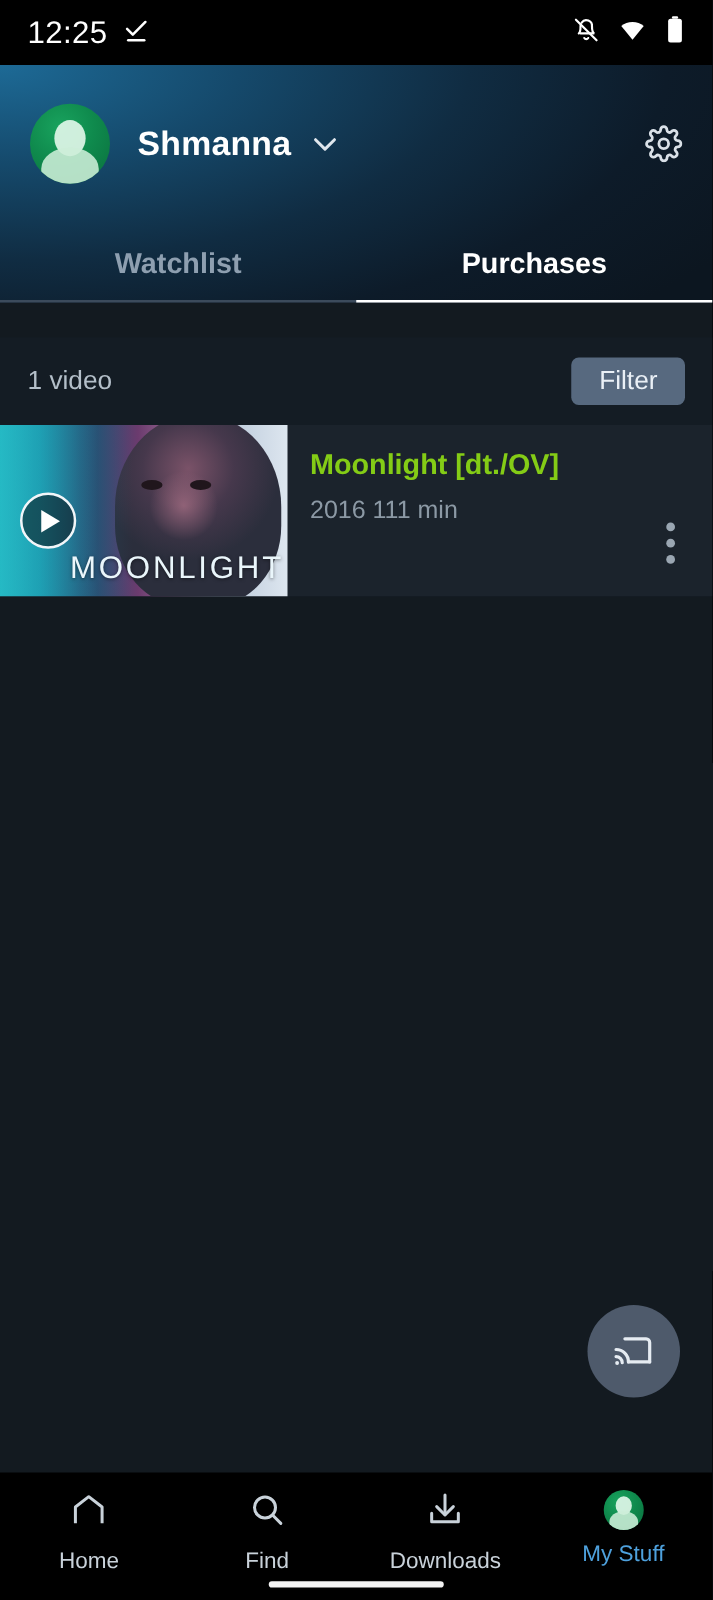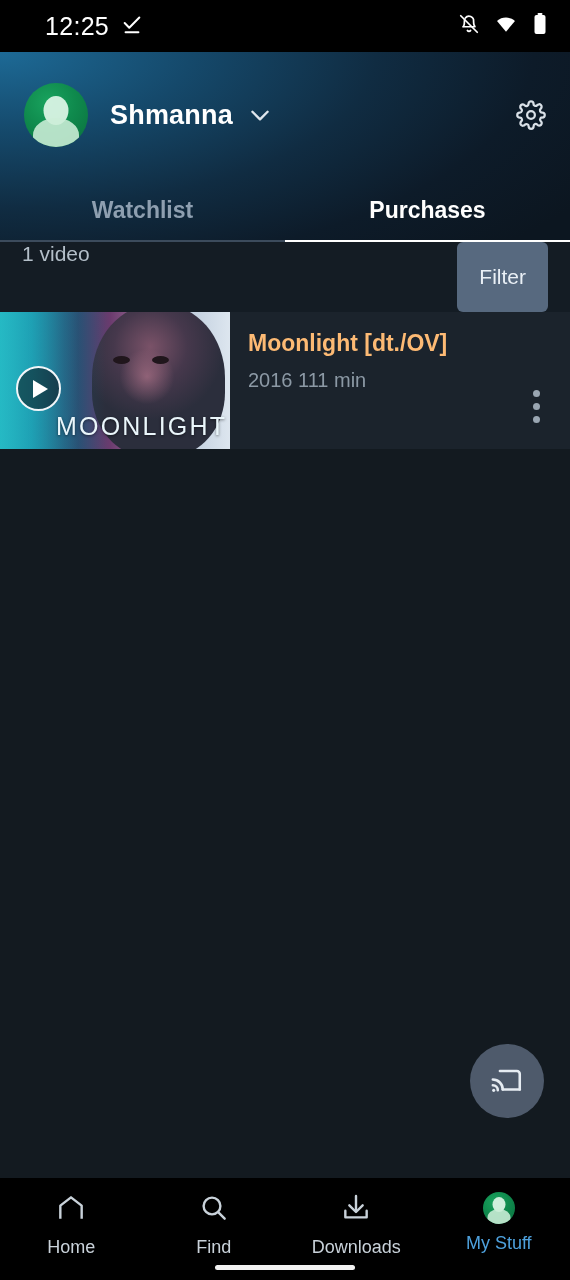--- a/index.html
+++ b/index.html
@@ -10,21 +10,21 @@
     overflow:hidden;
   }
   .phone { position:relative; width:570px; height:1280px; background:#131a20; }
 
   
   .statusbar {
     height:52px; background:#000; display:flex; align-items:center;
     justify-content:space-between; padding:0 22px;
   }
   .sb-left { display:flex; align-items:center; gap:12px; }
-  .sb-time { color:#fff; font-size:25px; font-weight:500; letter-spacing:.3px;margin-left:23px; }
+  .sb-time { color:#fff; font-size:25px; font-weight:500; letter-spacing:.3px; }
   .sb-right { display:flex; align-items:center; gap:14px; }
 
   
   .header {
     position:relative; height:190px;
     background:
       radial-gradient(120% 150% at 0% 0%, #1d6a96 0%, #15496b 28%, #102c42 55%, #0d1b29 78%, #0c1620 100%);
   }
   .profile-row {
     display:flex; align-items:center; height:126px; padding:16px 24px;
@@ -58,22 +58,22 @@
   .tab.active { color:#fff; font-weight:bold; }
   .tabs-underline {
     position:absolute; left:0; right:0; bottom:0; height:2px; background:#3c4b5c;
   }
   .tabs-underline .active-seg {
     position:absolute; left:50%; width:50%; height:2px; background:#ffffff;
   }
 
   
   .list-head {
-    height:70px; background:#141c24; display:flex; 
-    padding:0 22px; position:relative;
+    height:70px; background:#141c24; display:flex; align-items:center;
+    padding:0 22px; position:relative;margin-top:28px;
   }
   .count { color:#b4bfc9; font-size:21px; }
   .filter-btn {
     margin-left:auto; background:#57697f; color:#eaf0f6; border:none;
     border-radius:6px; font-size:21px; font-family:inherit;
     padding:7px 22px; cursor:pointer;
   }
 
   
   .row { display:flex; height:137px; background:#1b232c; }
@@ -111,21 +111,21 @@
   .play-tri {
     width:0; height:0; border-left:15px solid #fff;
     border-top:9px solid transparent; border-bottom:9px solid transparent;
     margin-left:4px;
   }
   .thumb-title {
     position:absolute; left:56px; bottom:8px; color:#eaf6fb; font-size:25px;
     letter-spacing:2.2px; font-weight:500; text-shadow:0 1px 3px rgba(0,0,0,.5);
   }
   .row-info { flex:1; padding:18px 0 0 18px; position:relative; }
-  .row-title { color:#fdba74; font-size:23px; font-weight:bold; }
+  .row-title { color:#84cc16; font-size:23px; font-weight:bold; }
   .row-meta { color:#8c99a5; font-size:20px; margin-top:12px; }
   .kebab {
     position:absolute; right:24px; bottom:20px; display:flex; flex-direction:column;
     gap:6px; align-items:center; cursor:pointer; padding:6px;
   }
   .kebab i { width:7px; height:7px; border-radius:50%; background:#9aa6b2; display:block; }
 
   
   .empty { flex:1; background:#131a20; }
 

